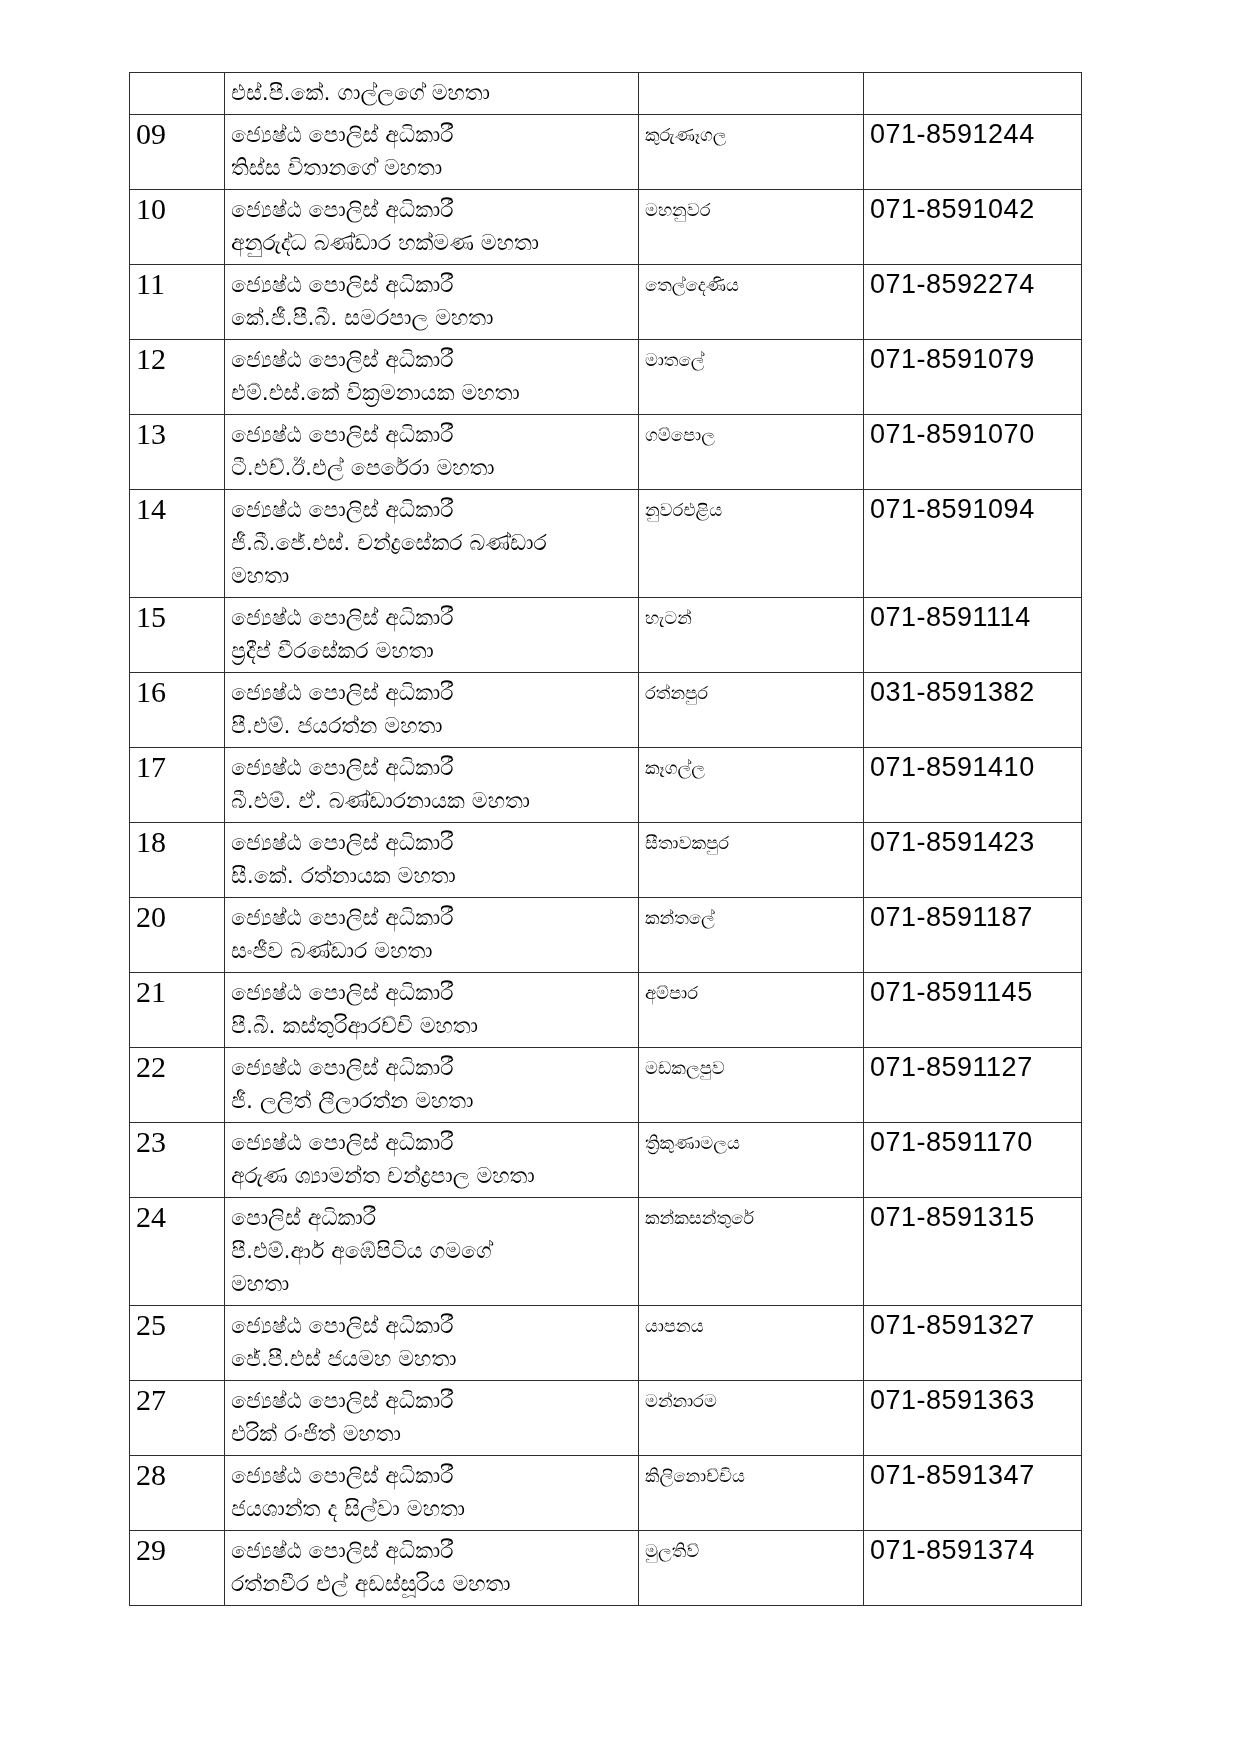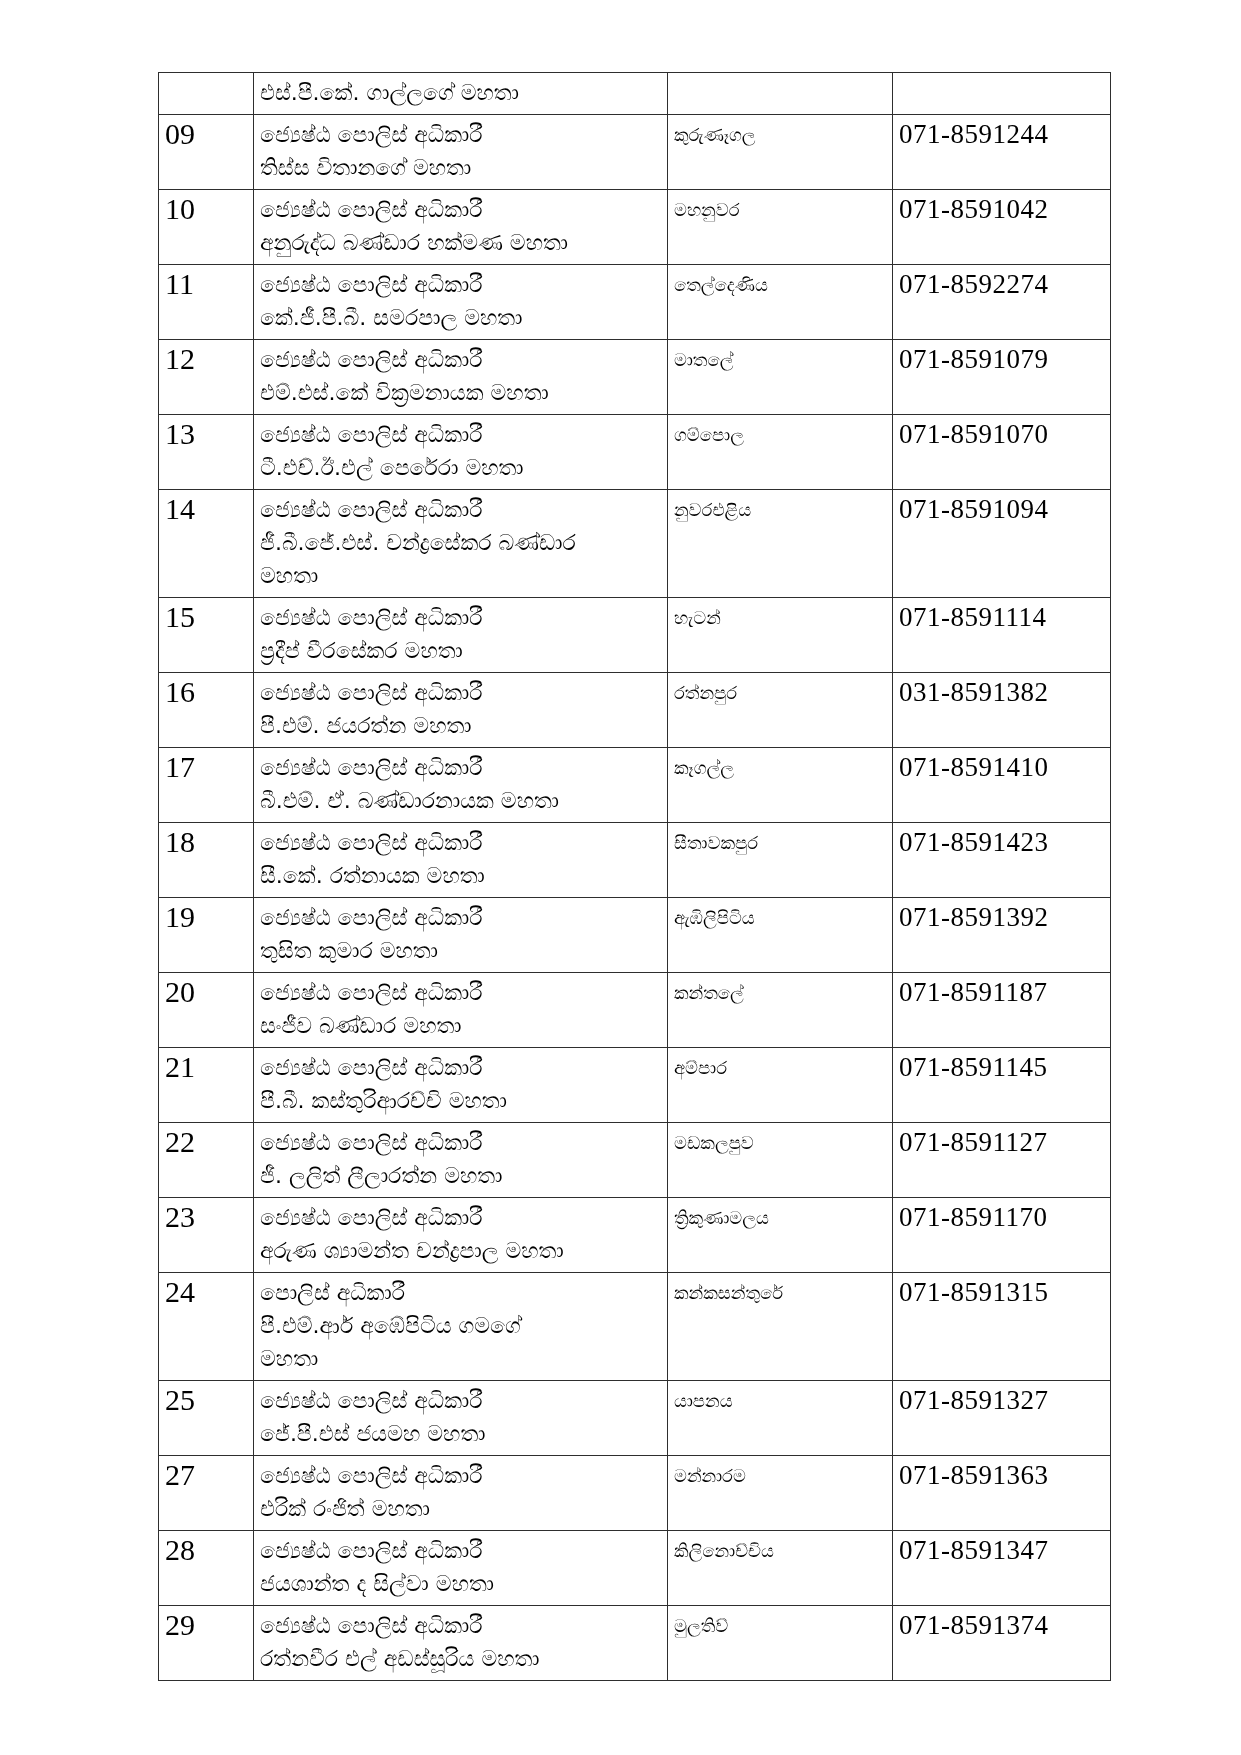--- a/index.html
+++ b/index.html
@@ -10,21 +10,21 @@
   }
   .page {
     position: relative;
     width: 1241px;
     height: 1755px;
     background: #ffffff;
     overflow: hidden;
   }
   table.contact-table {
     position: absolute;
-    left: 158px;
+    left: 129px;
     top: 72px;
     width: 952px;
     border-collapse: collapse;
     table-layout: fixed;
   }
   table.contact-table td {
     border: 1.6px solid #2e2e2e;
     vertical-align: top;
     padding: 3px 6px 5px 6px;
     color: #000;
@@ -50,21 +50,21 @@
     font-size: 18px;
     line-height: 33px;
     padding-left: 12px;
     font-family: "DejaVu Sans", "Liberation Sans", sans-serif;
   }
   td.col-phone {
     font-size: 27px;
     line-height: 32px;
     padding-left: 12px;
     letter-spacing: 0.5px;
-    font-family: Liberation Serif, serif;
+    font-family: Liberation Sans, sans-serif;
   }
   tr.lines-1 td { height: 32px; }
   tr.lines-2 td { height: 62px; }
   tr.lines-3 td { height: 94px; }
   .name-line { white-space: nowrap; }
 </style>
 </head>
 <body>
 
 <div class="page">
@@ -169,29 +169,20 @@
         <tr class="lines-2">
     <td class="col-no">18</td>
     <td class="col-name">
             <div class="name-line">ජ්‍යෙෂ්ඨ පොලිස් අධිකාරී</div>
             <div class="name-line">සී.කේ. රත්නායක මහතා</div>
           </td>
     <td class="col-loc">සීතාවකපුර</td>
     <td class="col-phone">071-8591423</td>
   </tr>
         <tr class="lines-2">
-    <td class="col-no">19</td>
-    <td class="col-name">
-            <div class="name-line">ජ්‍යෙෂ්ඨ පොලිස් අධිකාරී</div>
-            <div class="name-line">තුසිත කුමාර මහතා</div>
-          </td>
-    <td class="col-loc">ඇඹිලිපිටිය</td>
-    <td class="col-phone">071-8591392</td>
-  </tr>
-        <tr class="lines-2">
     <td class="col-no">20</td>
     <td class="col-name">
             <div class="name-line">ජ්‍යෙෂ්ඨ පොලිස් අධිකාරී</div>
             <div class="name-line">සංජීව බණ්ඩාර මහතා</div>
           </td>
     <td class="col-loc">කන්තලේ</td>
     <td class="col-phone">071-8591187</td>
   </tr>
         <tr class="lines-2">
     <td class="col-no">21</td>

